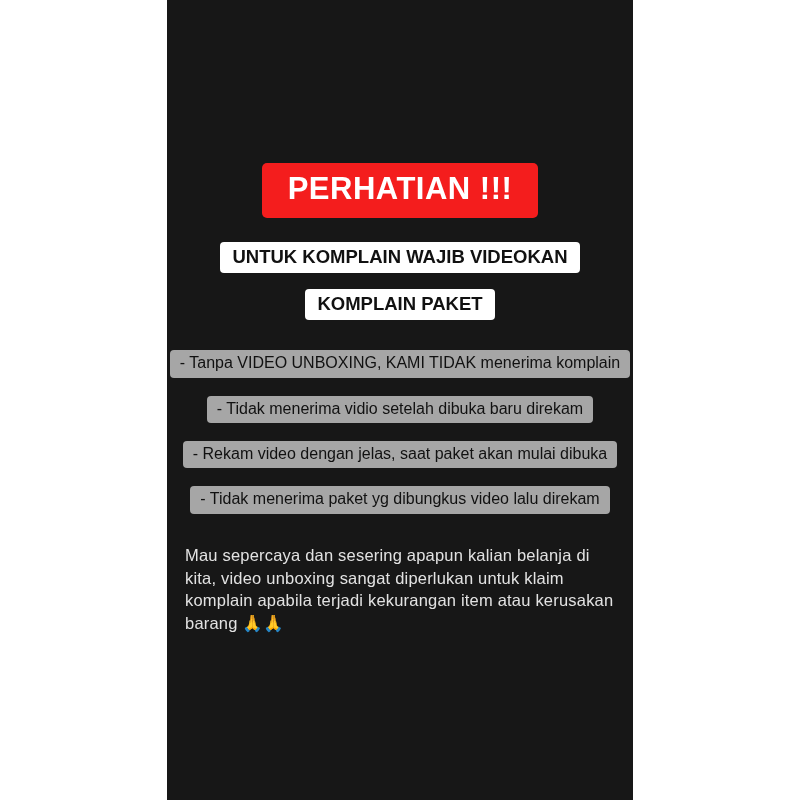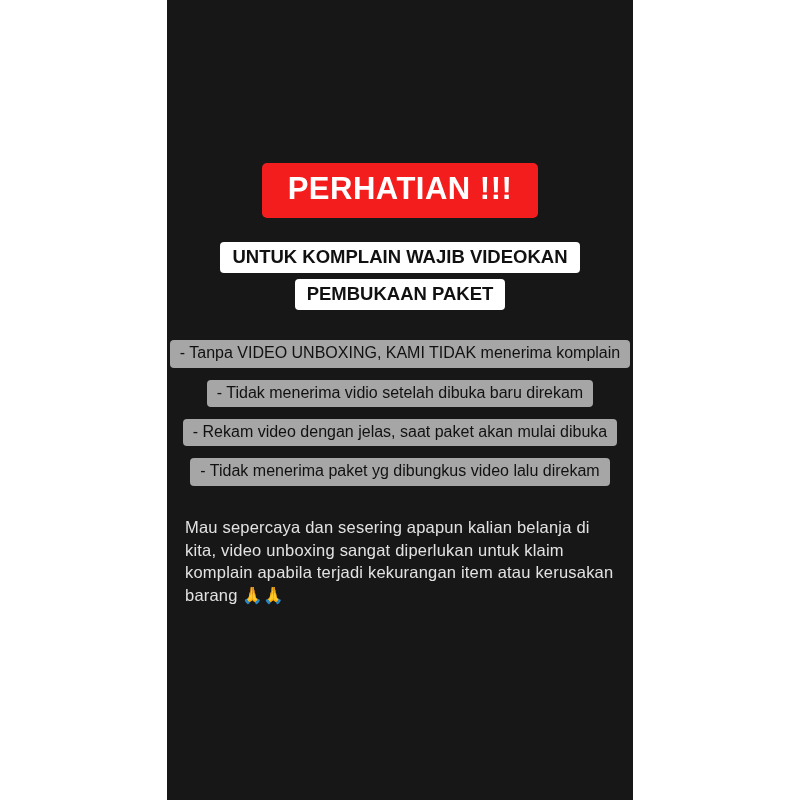--- a/index.html
+++ b/index.html
@@ -49,41 +49,41 @@
     line-height: 1.05;
     white-space: nowrap;
   }
 
   
   .sub-wrap {
     margin-top: 24px;
     display: flex;
     flex-direction: column;
     align-items: center;
-    gap: 6px;
+    gap: 16px;
     width: 100%;
   }
   .sub-line {
     background: #ffffff;
     color: #111111;
     font-size: 18.5px;
     font-weight: bold;
     padding: 5px 12px 6px 12px;
     border-radius: 4px;
     white-space: nowrap;
     line-height: 1.1;
   }
 
   
   .rules-wrap {
     margin-top: 30px;
     display: flex;
     flex-direction: column;
     align-items: center;
-    gap: 12px;
+    gap: 18px;
     width: 100%;
   }
   .rule-line {
     background: #a6a6a6;
     color: #111111;
     font-size: 16px;
     padding: 4px 10px 5px 10px;
     border-radius: 4px;
     white-space: nowrap;
     line-height: 1.15;
@@ -105,21 +105,21 @@
 
 <div id="canvas">
   <div id="story">
 
     <div class="banner-wrap">
       <div class="banner">PERHATIAN !!!</div>
     </div>
 
     <div class="sub-wrap">
       <div class="sub-line">UNTUK KOMPLAIN WAJIB VIDEOKAN</div>
-      <div class="sub-line">PEMBUKAAN PAKET</div>
+      <div class="sub-line">KOMPLAIN PAKET</div>
     </div>
 
     <div class="rules-wrap">
       <div class="rule-line">- Tanpa VIDEO UNBOXING, KAMI TIDAK menerima komplain</div>
       <div class="rule-line">- Tidak menerima vidio setelah dibuka baru direkam</div>
       <div class="rule-line">- Rekam video dengan jelas, saat paket akan mulai dibuka</div>
       <div class="rule-line">- Tidak menerima paket yg dibungkus video lalu direkam</div>
     </div>
 
     <div class="note">Mau sepercaya dan sesering apapun kalian belanja di kita, video unboxing sangat diperlukan untuk klaim komplain apabila terjadi kekurangan item atau kerusakan barang 🙏🙏</div>

